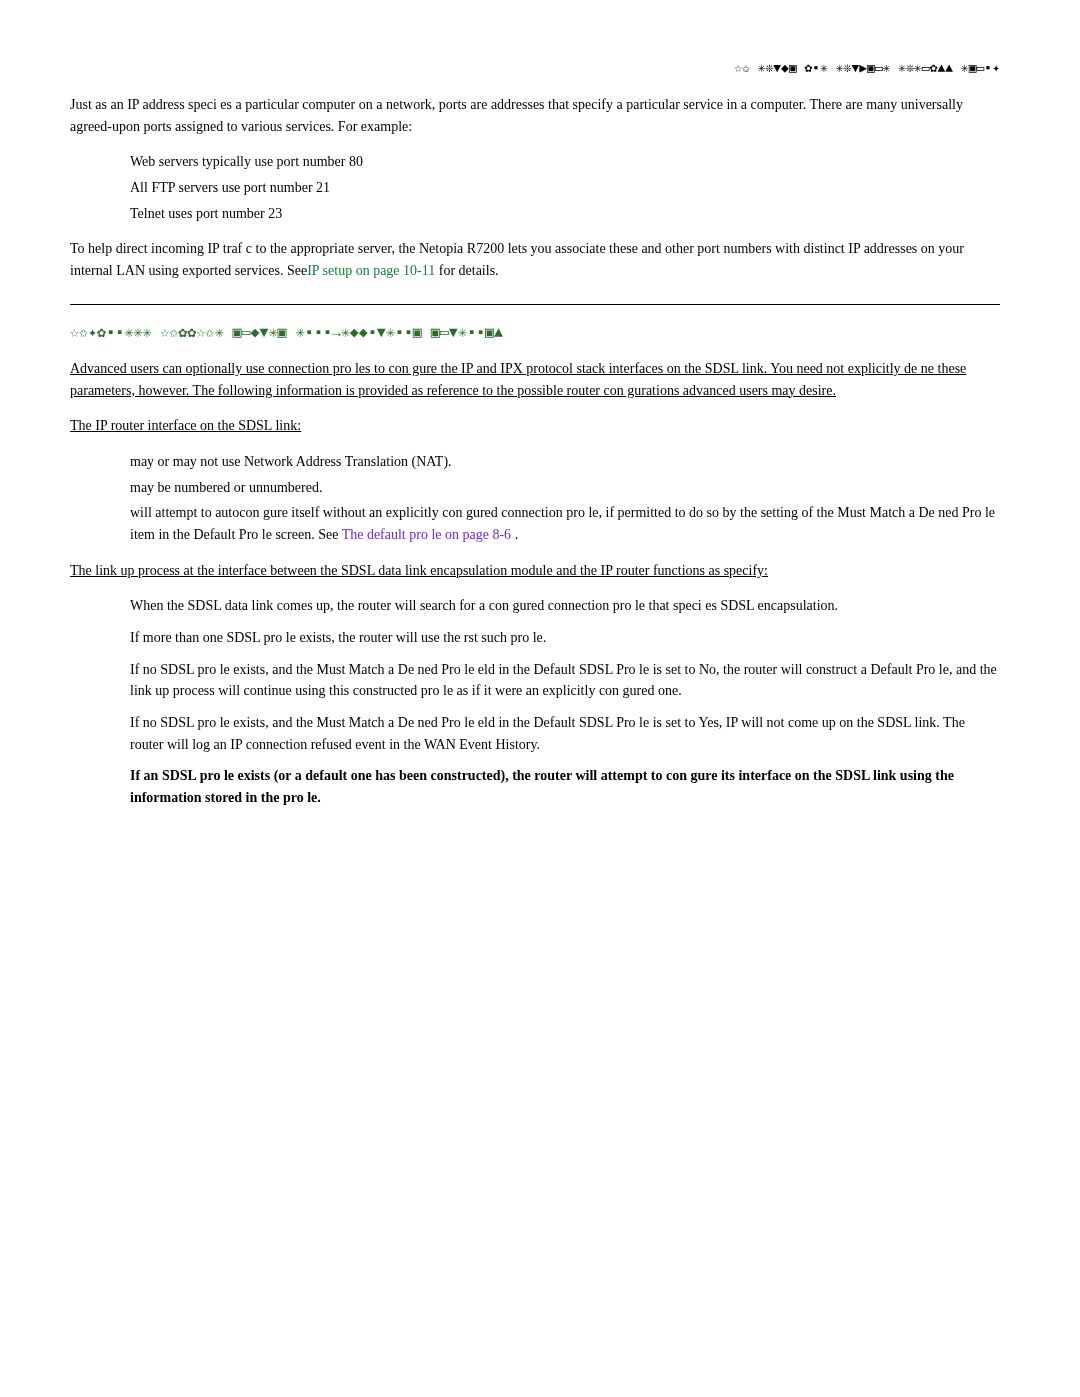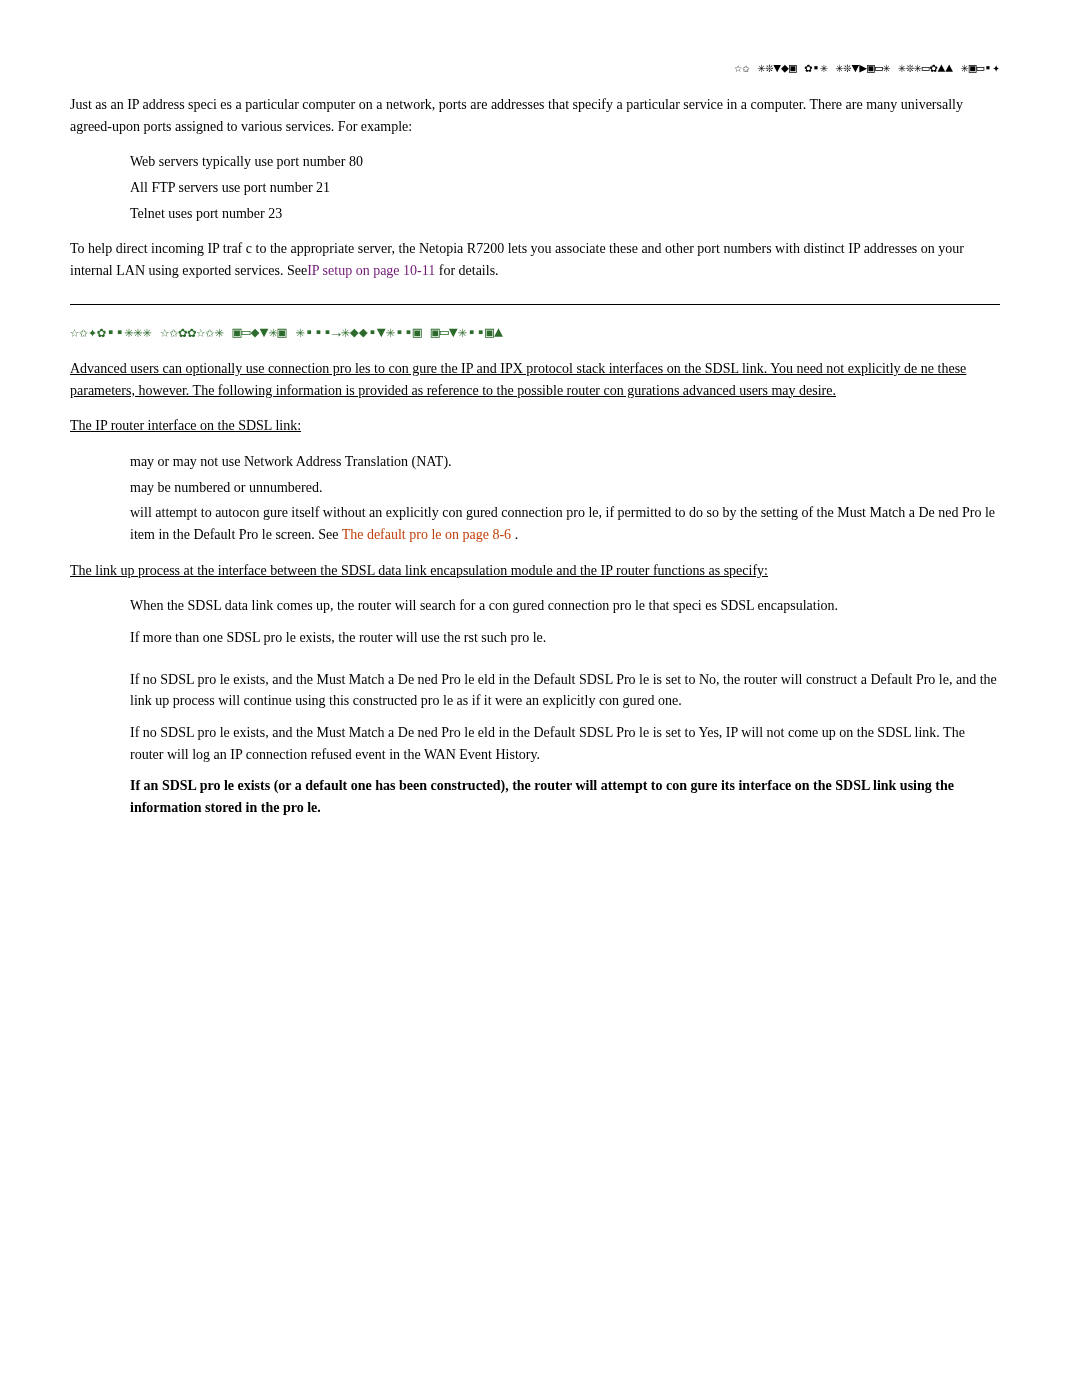--- a/index.html
+++ b/index.html
@@ -35,21 +35,21 @@
       margin-left: 60px;
       margin-bottom: 14px;
     }
 
     .indented-list p {
       line-height: 1.55;
       margin-bottom: 4px;
     }
 
     .link-text {
-      color: #701a75;
+      color: #15803d;
       text-decoration: none;
     }
 
     .section-divider {
       border: none;
       border-top: 1px solid #000;
       margin: 22px 0 18px 0;
     }
 
     .section-header-symbols {
@@ -60,21 +60,21 @@
       font-weight: normal;
     }
 
     .body-text {
       line-height: 1.55;
       margin-bottom: 14px;
       text-decoration: underline;
     }
 
     .link-green {
-      color: #c2410c;
+      color: #6d28d9;
       text-decoration: none;
     }
   </style>
 </head>
 <body>
 
 <div class="header-symbols">
   <span>☆✩ ✳❊▼◆▣ ✿▪✳ ✳❊▼▶▣▭✳ ✳❊✳▭✿▲▲ ✳▣▭▪✦</span>
 </div>
 
@@ -107,17 +107,17 @@
       <span>The default pro le  on page 8-6</span>
     </a>
     <span> .</span>
   </p>
 </div>
 
 <p class="body-text">The link up process at the interface between the SDSL data link encapsulation module and the IP router functions as specify:</p>
 
 <div class="indented-list">
   <p style="margin-bottom:10px;">When the SDSL data link comes up, the router will search for a con gured connection pro le that speci es SDSL encapsulation.</p>
-  <p style="margin-bottom:20px;">If more than one SDSL pro le exists, the router will use the  rst such pro le.</p>
+  <p style="margin-bottom:10px;">If more than one SDSL pro le exists, the router will use the  rst such pro le.</p>
   <p style="margin-bottom:10px;">If no SDSL pro le exists, and the Must Match a De ned Pro le  eld in the Default SDSL Pro le is set to No, the router will construct a Default Pro le, and the link up process will continue using this constructed pro le as if it were an explicitly con gured one.</p>
   <p style="margin-bottom:10px;">If no SDSL pro le exists, and the Must Match a De ned Pro le  eld in the Default SDSL Pro le is set to Yes, IP will not come up on the SDSL link. The router will log an  IP connection refused  event in the WAN Event History.</p>
   <p style="margin-bottom:10px;font-weight:bold;">If an SDSL pro le exists (or a default one has been constructed), the router will attempt to con gure its interface on the SDSL link using the information stored in the pro le.</p>
 </div>
 
 </body></html>

